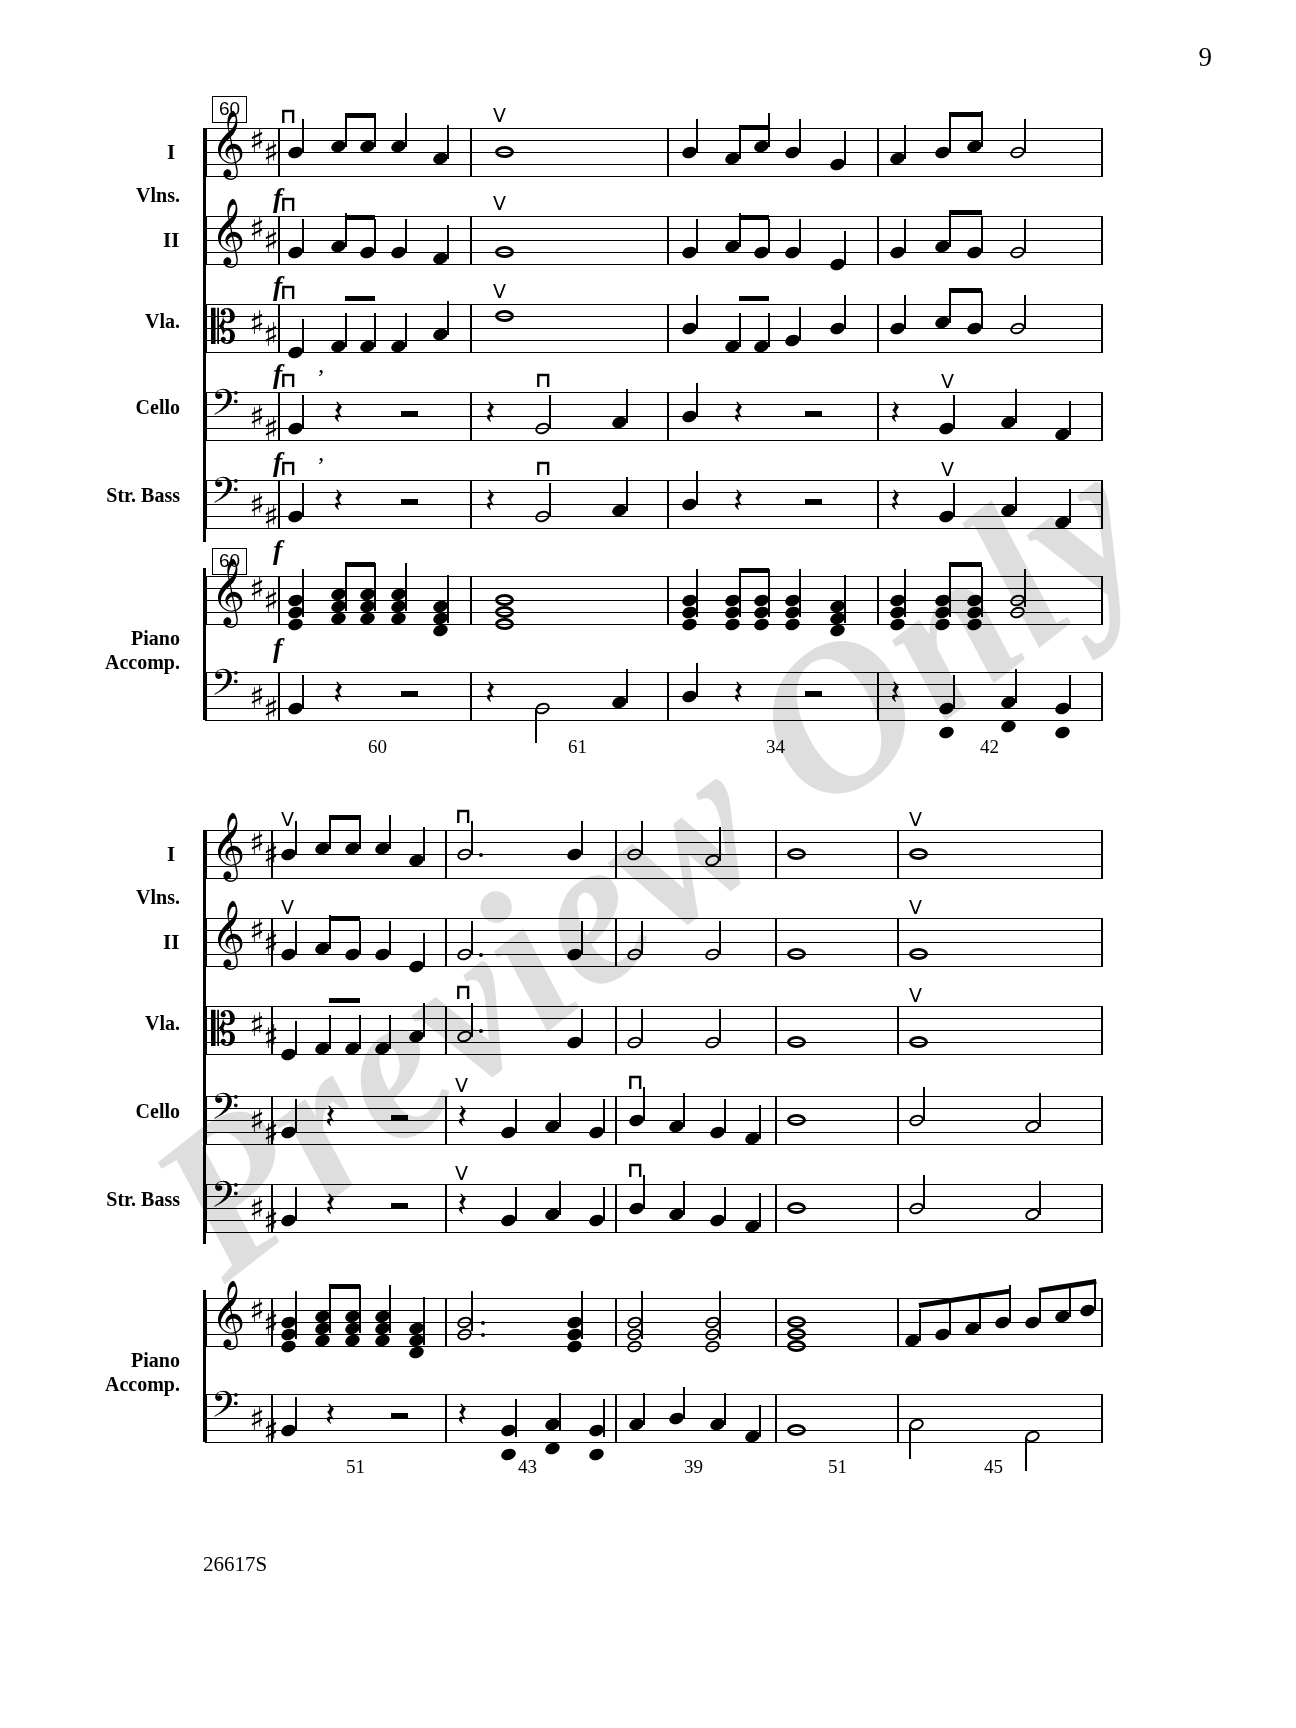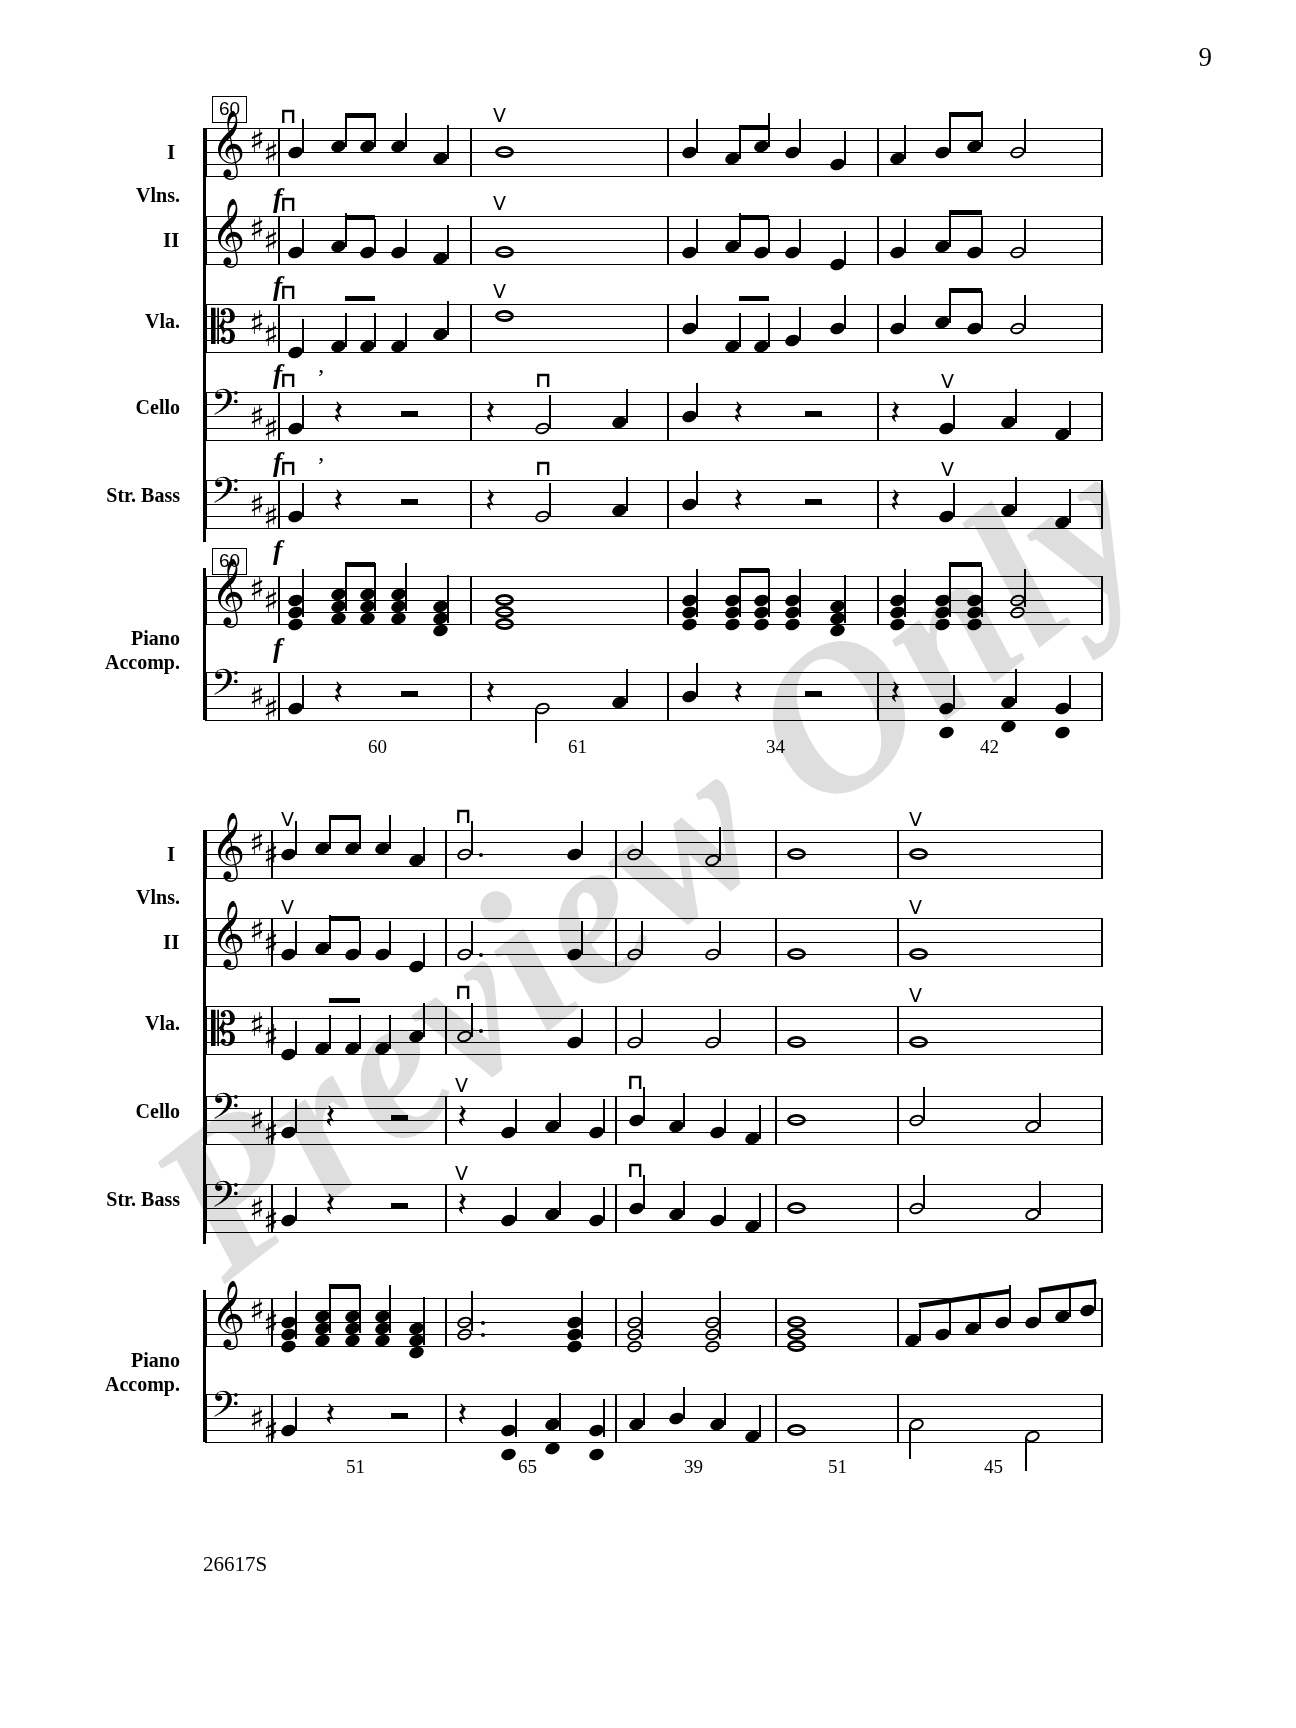--- a/index.html
+++ b/index.html
@@ -1240,19 +1240,19 @@
           <div class="head open"></div>
           <div class="stem" style="left:0px;top:6px;height:34px;"></div>
         </div>
       <div class="note" style="left:820px;top:37px;">
           <div class="head open"></div>
           <div class="stem" style="left:0px;top:6px;height:34px;"></div>
         </div>
     </div>
 
     <div class="measure-num" style="left:346px;top:636px;">51</div>
-    <div class="measure-num" style="left:518px;top:636px;">65</div>
+    <div class="measure-num" style="left:518px;top:636px;">43</div>
     <div class="measure-num" style="left:684px;top:636px;">39</div>
     <div class="measure-num" style="left:828px;top:636px;">51</div>
     <div class="measure-num" style="left:984px;top:636px;">45</div>
   </div>
 
 </div>
 
 </body></html>

